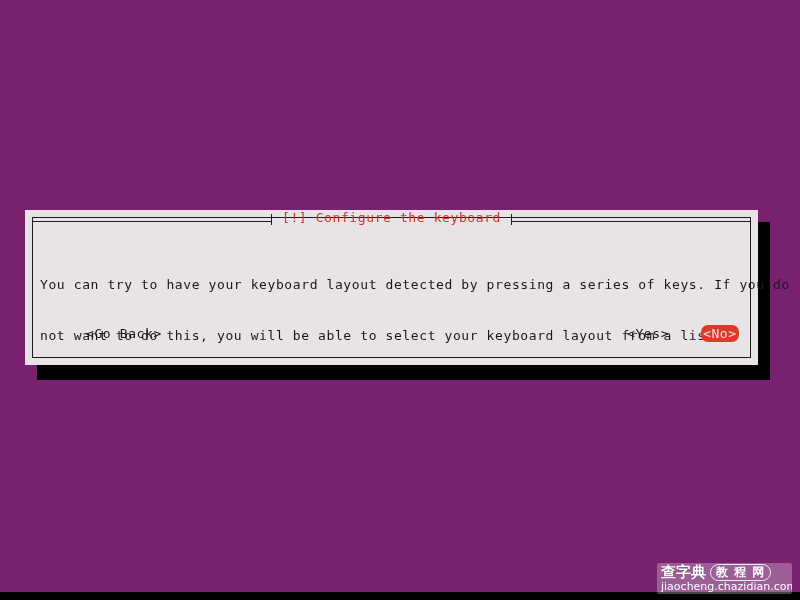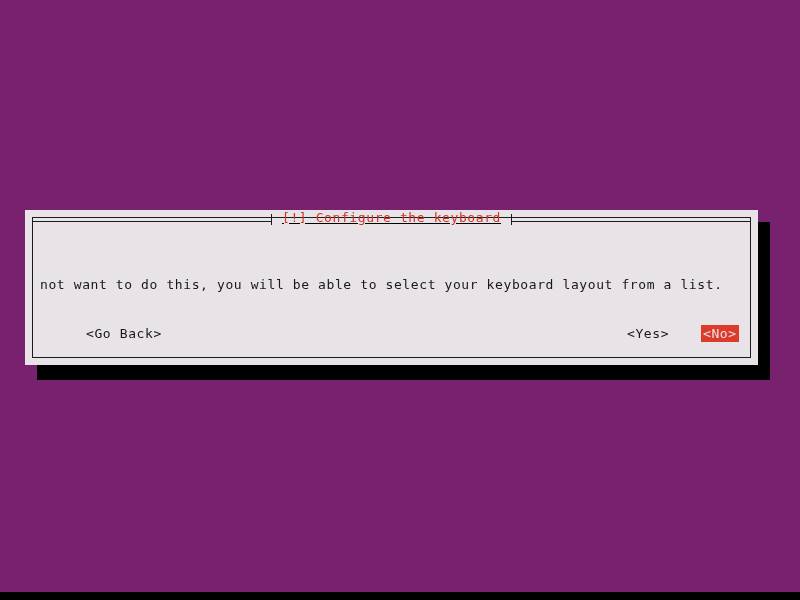--- a/index.html
+++ b/index.html
@@ -56,21 +56,20 @@
   
   #titlebar {
     position: absolute;
     left: 7px;
     top: 0px;
     right: 7px;
     height: 15px;
     display: flex;
     align-items: center;
     pointer-events: none;
-    text-decoration: underline;
   }
   .title-rule {
     flex: 1 1 auto;
     height: 7px;
     border-bottom: 1px solid #1d1b1d;
     position: relative;
   }
   .title-rule.left::after,
   .title-rule.right::before {
     content: "";
@@ -127,21 +126,21 @@
 
   .btn {
     position: absolute;
     white-space: pre;
     color: #1a181a;
     padding: 0 2px;
     top: 4px;
   }
   #btn-goback { left: 44px; }
   #btn-yes    { left: 585px; }
-  #btn-no     { left: 661px; background: #dd3b2a; color: #e7e3e7; }
+  #btn-no     { left: 661px; background: #dd3b2a; color: #e7e3e7; border-radius: 7px; }
 
   
   #statusbar {
     position: absolute;
     left: 0;
     bottom: 8px;
     width: 800px;
     height: 17px;
     color: #ffffff;
     font-size: 13px;
@@ -220,29 +219,37 @@
 
     <div id="dialog-inner-border"></div>
 
     <div id="titlebar">
       <div class="title-rule left"></div>
       <div id="dialog-title">[!] Configure the keyboard</div>
       <div class="title-rule right"></div>
     </div>
 
     <div id="dialog-body">
+      <div class="para-line">You can try to have your keyboard layout detected by pressing a series of keys. If you do</div>
       <div class="para-line">not want to do this, you will be able to select your keyboard layout from a list.</div>
 
     </div>
 
     <div id="button-row">
       <span id="btn-goback" class="btn">&lt;Go Back&gt;</span>
       <span id="btn-yes" class="btn">&lt;Yes&gt;</span>
       <span id="btn-no" class="btn">&lt;No&gt;</span>
     </div>
 
   </div>
 
 
   <div id="bottom-black"></div>
 
+  <div id="watermark">
+    <div id="wm-row">
+      <span id="wm-cn">查字典</span>
+      <span id="wm-badge">教 程 网</span>
+    </div>
+    <div id="wm-url">jiaocheng.chazidian.com</div>
+  </div>
 
 </div>
 
 </body></html>

